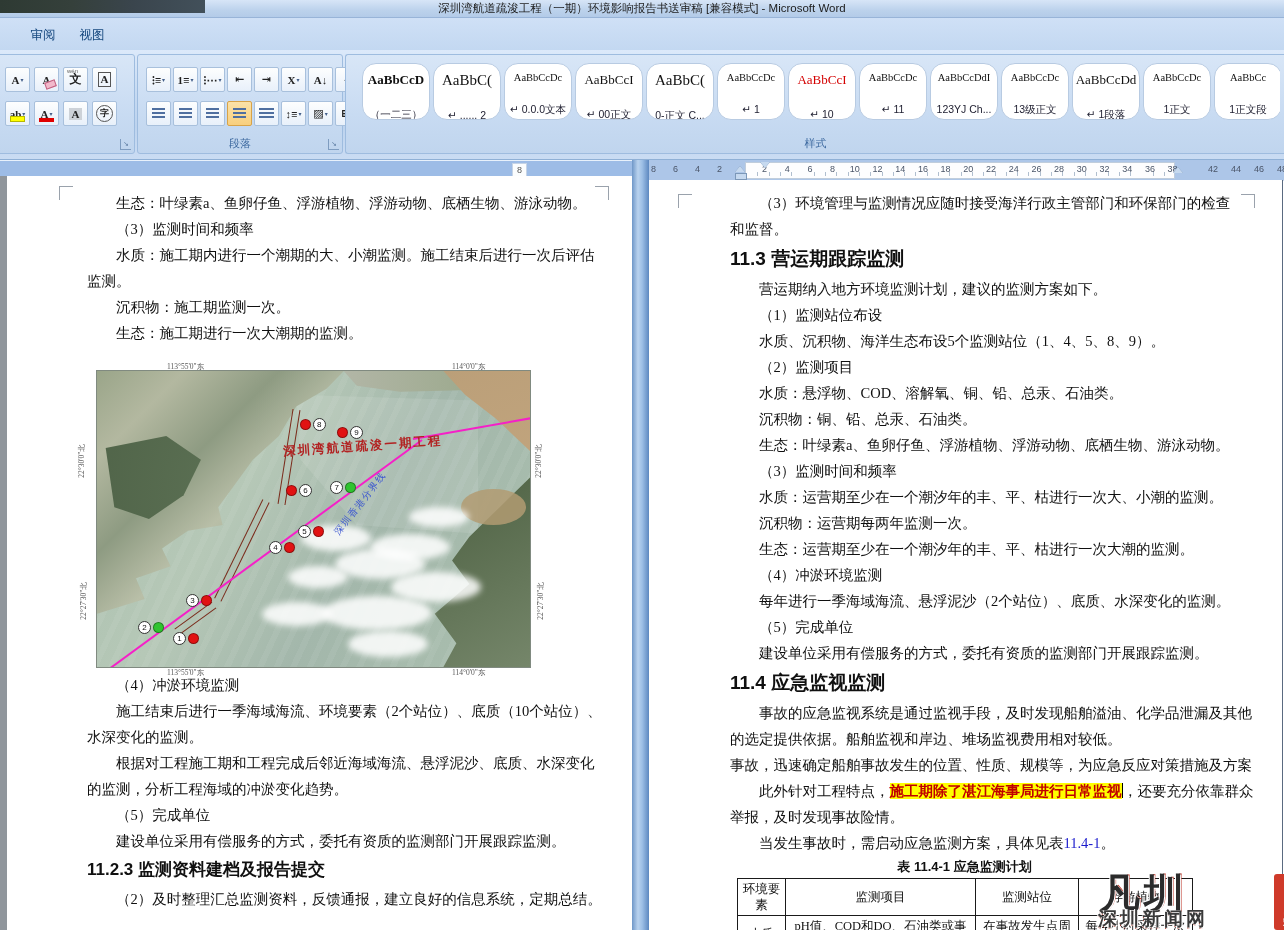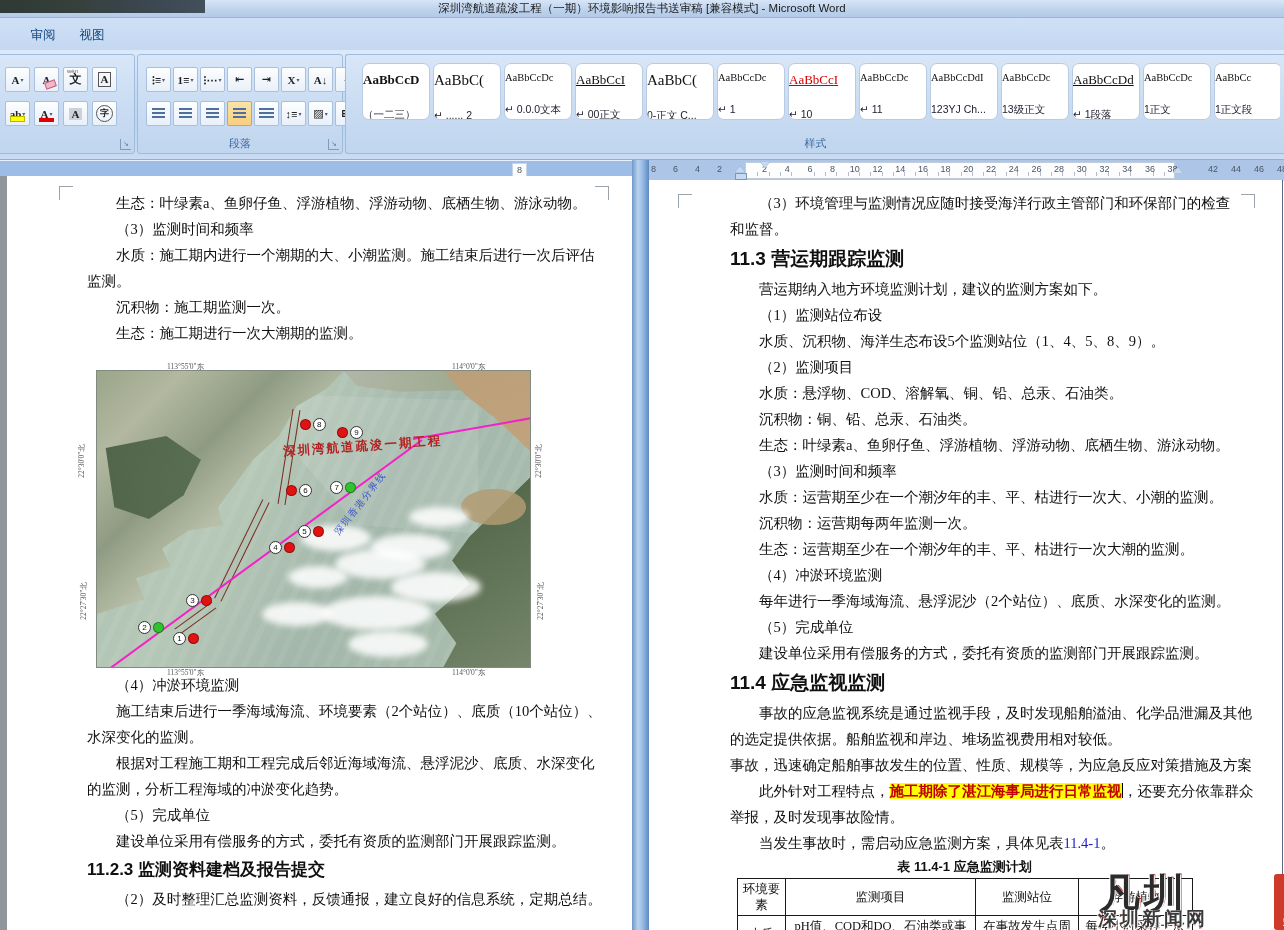--- a/index.html
+++ b/index.html
@@ -48,27 +48,27 @@
      text-align:center;font-size:9px;}
   .k-eraser::after{content:"";position:absolute;right:2px;bottom:3px;width:9px;height:5px;
      background:#f2b9cb;border:1px solid #c06080;transform:rotate(-20deg);}
   .k-wen .glyph{font-size:12px;}
   .k-wen::before{content:"wén";position:absolute;top:0px;left:3px;font-size:6px;color:#666;
      font-family:"Liberation Sans",sans-serif;font-weight:normal;}
   .icon-bars{width:13px;height:11px;background:repeating-linear-gradient(#4f6fa0 0 2px,transparent 2px 4px);}
   .icon-bars.wide{width:15px;}
   
   #chips{position:absolute;left:16px;top:8px;display:flex;gap:3px;overflow:hidden;width:918px;}
-  .chip{flex:0 0 66px;height:55px;background:#fff;border:1px solid #b8cbe2;border-radius:7px;
-     overflow:hidden;}
+  .chip{flex:0 0 66px;height:55px;background:#fff;border:1px solid #b8cbe2;border-radius:14px;
+     text-align:center;overflow:hidden;}
   .chip .pv{display:block;margin-top:8px;font-family:"Liberation Serif","DejaVu Serif",serif;
      font-size:12px;color:#111;white-space:nowrap;}
   .chip .pv.bold{font-weight:bold;font-size:13px;}
   .chip .pv.lg{font-size:15px;}
-  .chip .pv.md{font-size:13px;text-decoration:underline;}
+  .chip .pv.md{font-size:13px;}
   .chip .pv.sm{font-size:10.5px;}
   .chip .pv.red{color:#d40000;}
   .chip .lb{display:block;margin-top:20px;font-size:10.5px;color:#223;white-space:nowrap;}
   
   .docarea{position:absolute;left:0;top:160px;width:1284px;height:770px;background:#fff;}
   .left-edge{position:absolute;left:0;top:16px;width:7px;height:754px;background:#90969c;border-right:1px solid #6f757b;}
   .lp-strip{position:absolute;left:0;top:0;width:632px;height:16px;background:#9dbce6;border-top:1px solid #e8f1fb;}
   .lp-frag{position:absolute;left:512px;top:1.5px;width:13px;height:13px;background:#fbfdfe;
      border:1px solid #c6d4e6;font-size:9px;color:#555;text-align:center;line-height:13px;}
   .divider{position:absolute;left:632px;top:0;width:17px;height:770px;

